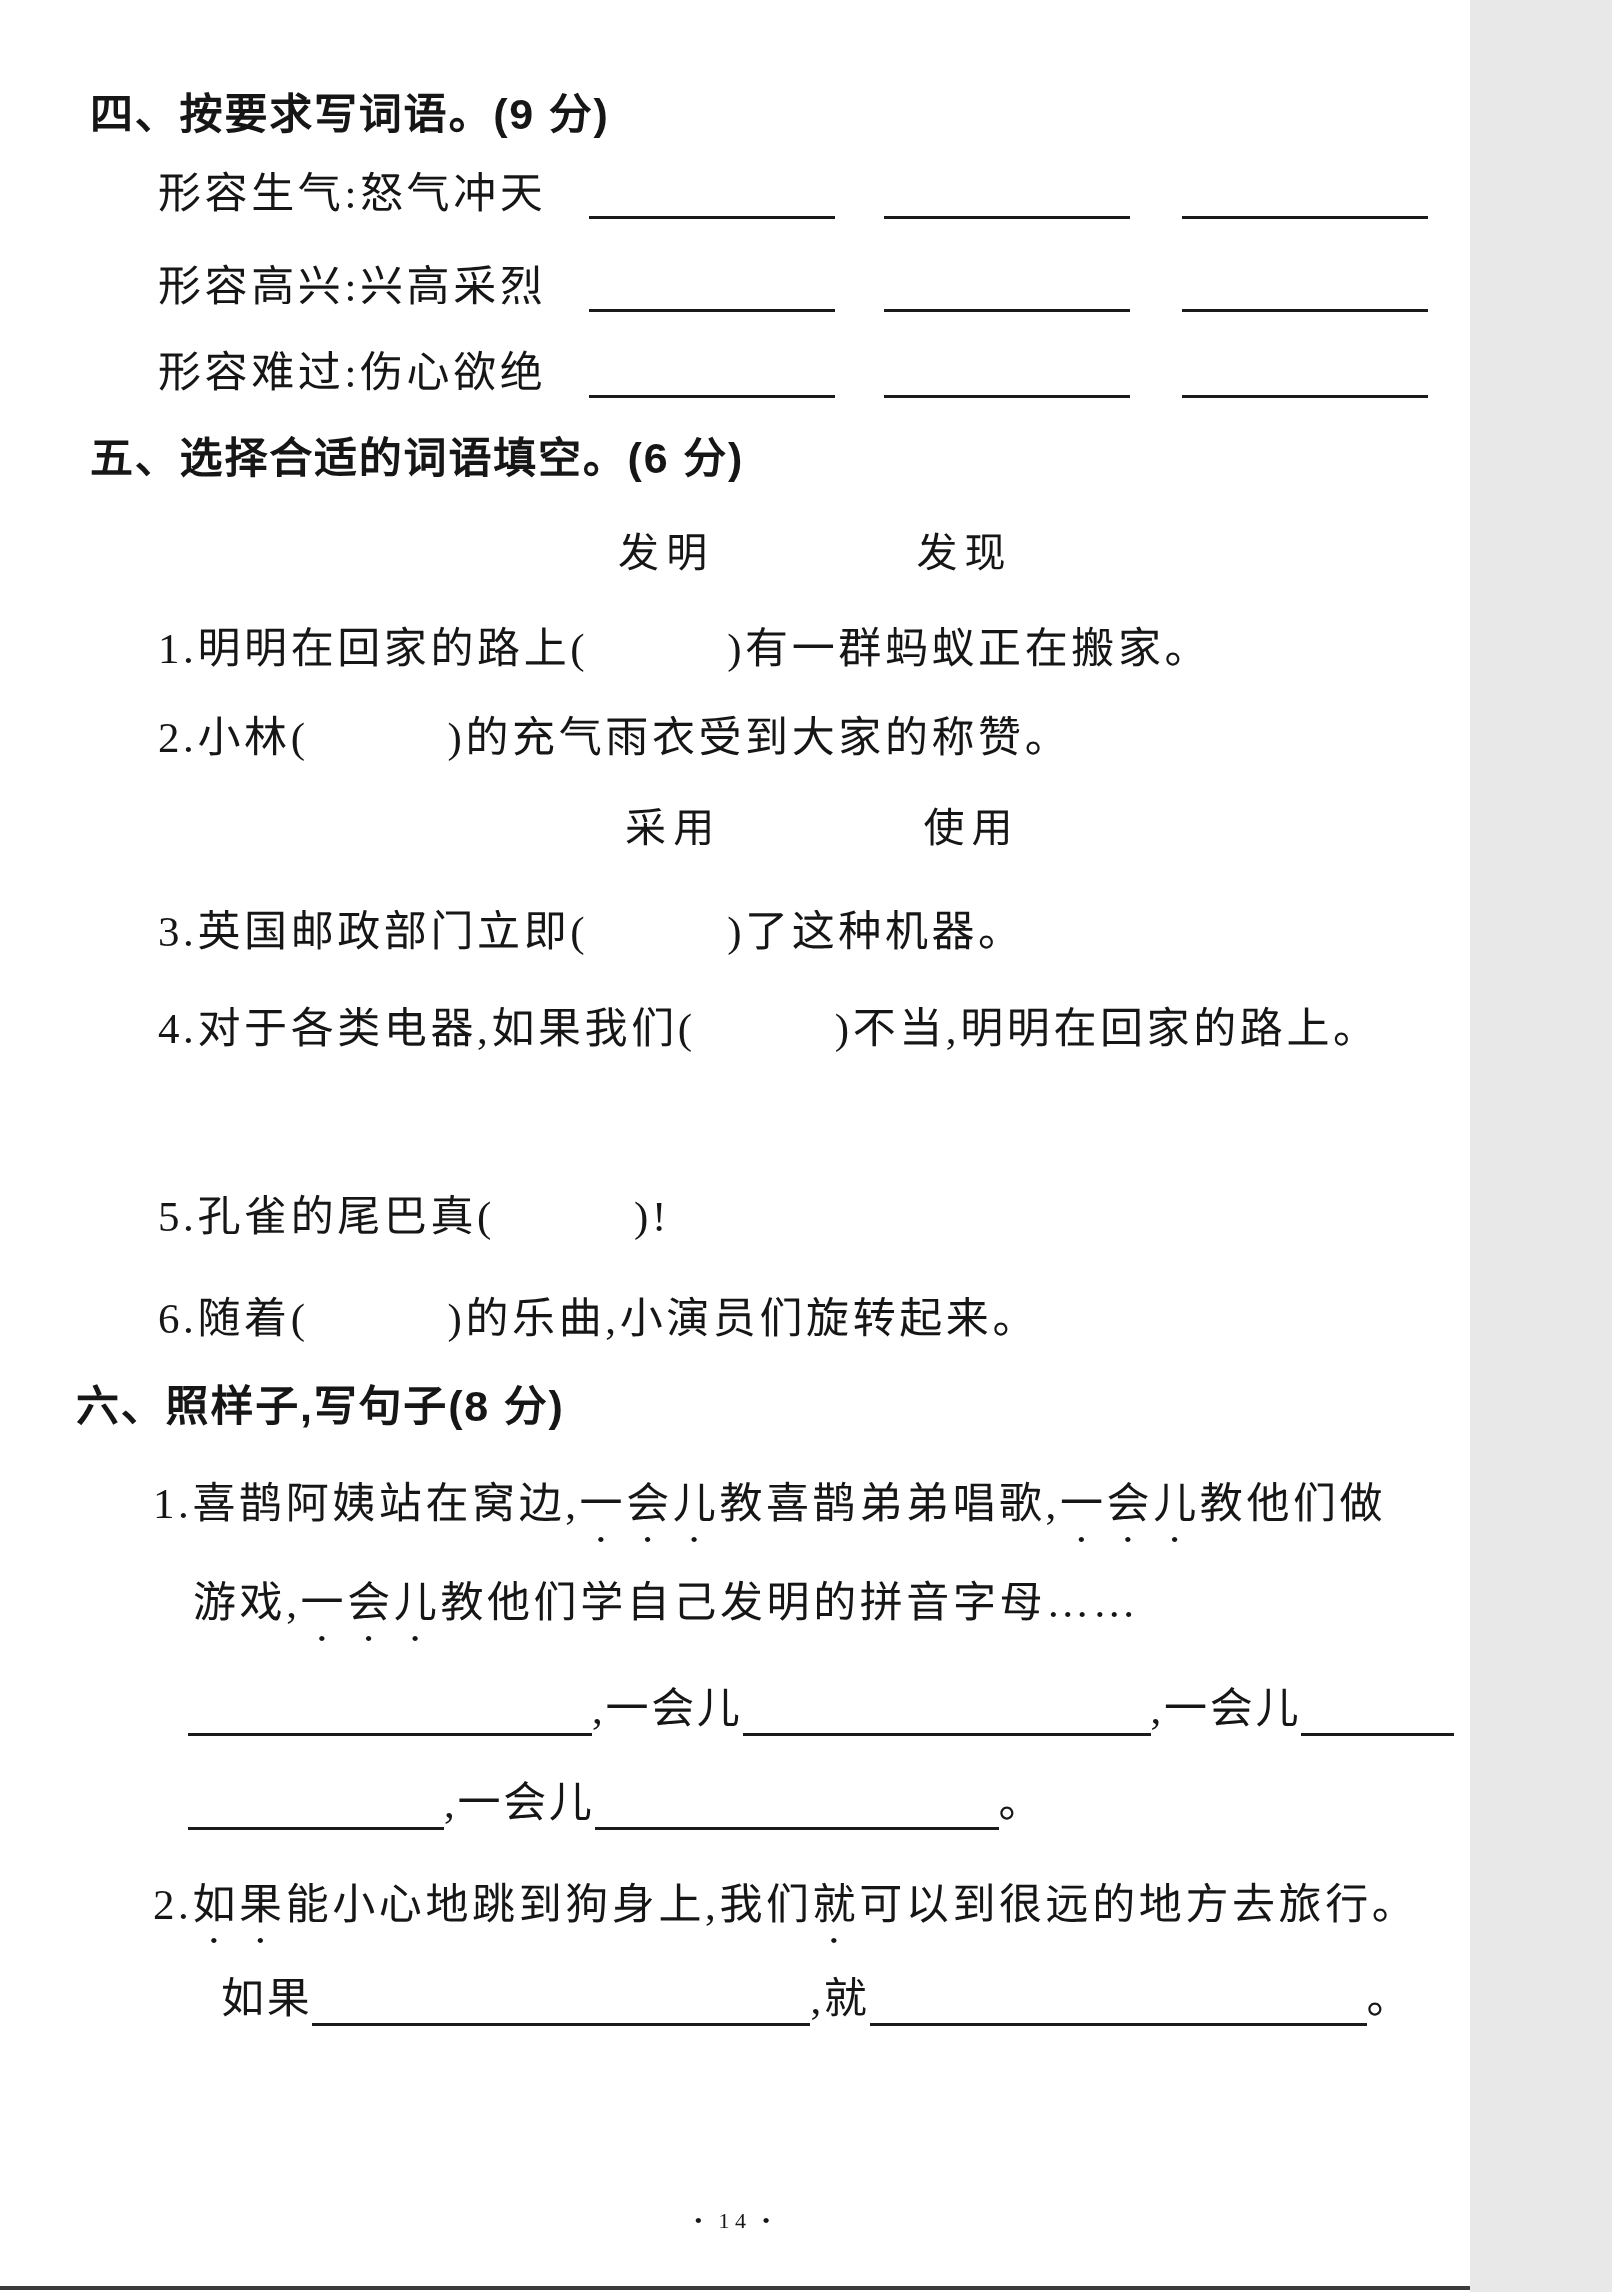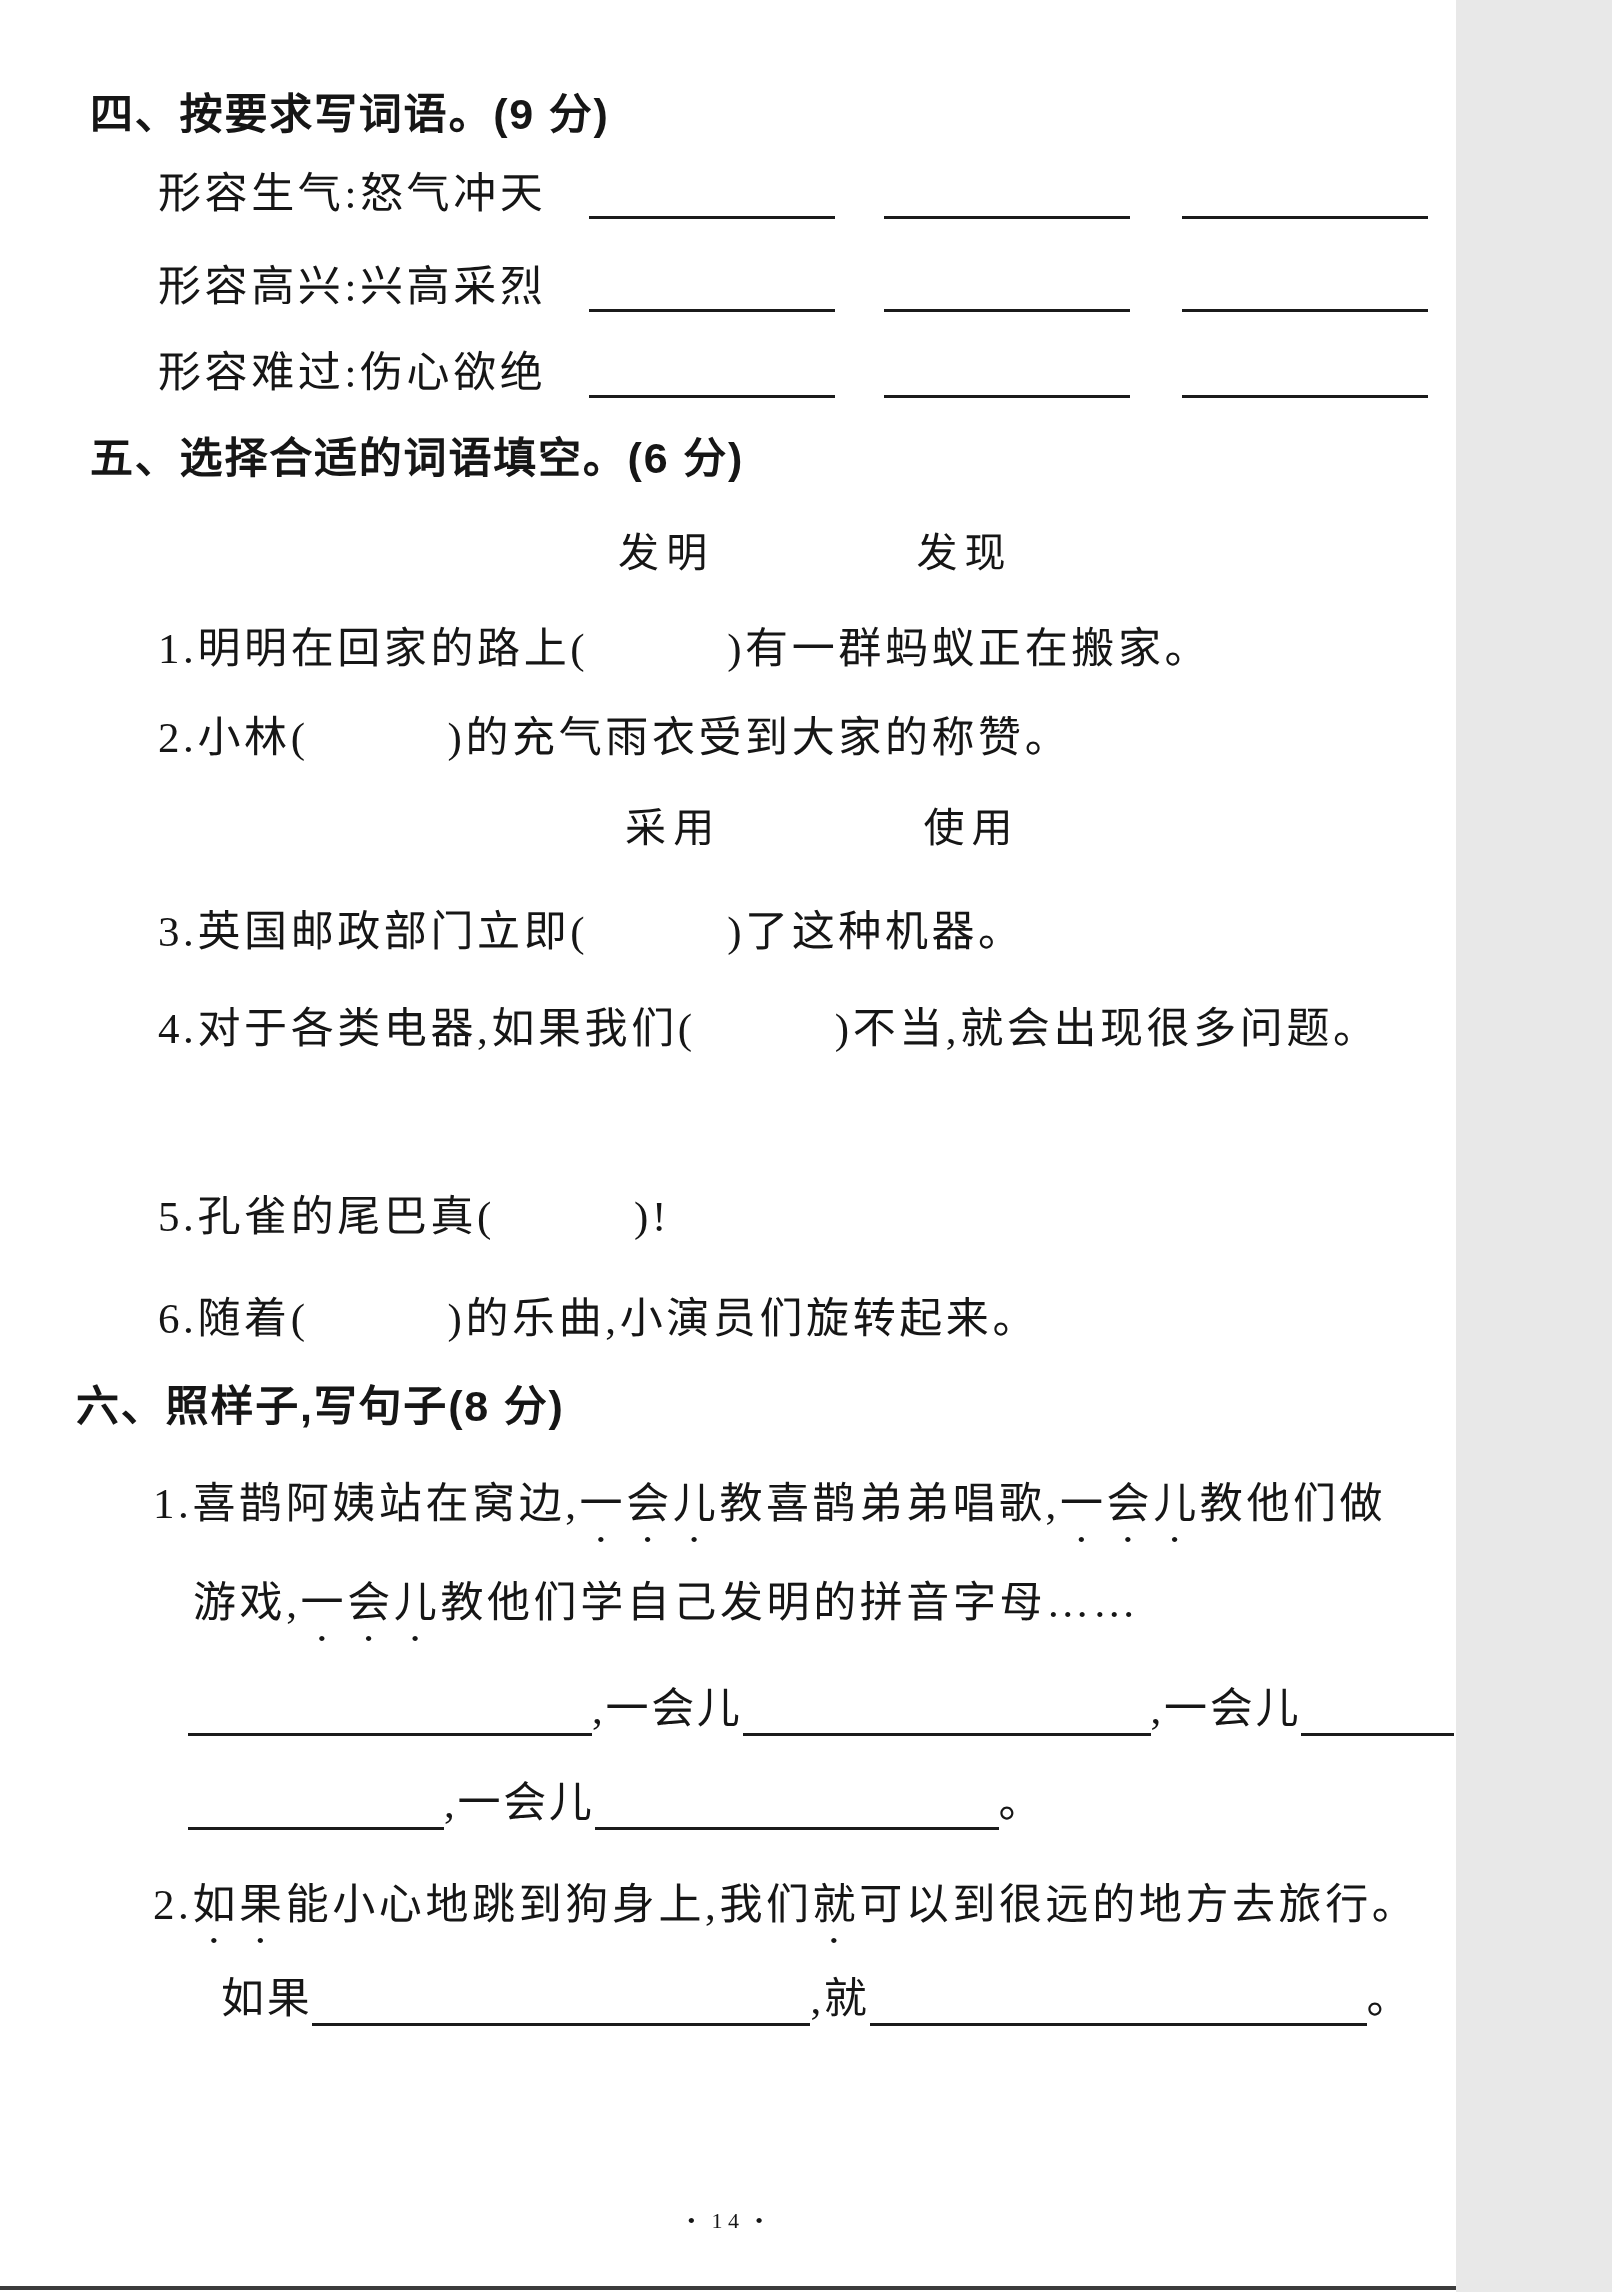--- a/index.html
+++ b/index.html
@@ -3,20 +3,21 @@
 <meta charset="utf-8">
 <style>
   html,body{margin:0;padding:0;background:#e8e8e8;}
   .page{
     position:relative;
     width:1456px;height:2293px;
     background:#ffffff;
     color:#161616;
     font-family:"Liberation Serif","DejaVu Serif",serif;
     overflow:hidden;
+    padding-left:14px;
   }
   .row{position:absolute;white-space:nowrap;line-height:1;}
   .sec-title{
     font-family:"Liberation Sans","DejaVu Sans",sans-serif;
     font-weight:700;
     font-size:43px;
     letter-spacing:1.8px;
   }
   .body-line{font-size:43px;letter-spacing:3.6px;}
   .word-row{font-size:41px;letter-spacing:7.2px;}
@@ -89,21 +90,21 @@
 
   <div class="row word-row" style="left:625px;top:811px;font-family:Liberation Mono, monospace;">
     <span>采用</span><span class="word-right">使用</span>
   </div>
 
   <div class="row body-line" style="left:158px;top:910px;">
     <span>3.英国邮政部门立即(</span><span class="paren-gap"></span><span>)了这种机器。</span>
   </div>
 
   <div class="row body-line" style="left:158px;top:1007px;">
-    <span>4.对于各类电器,如果我们(</span><span class="paren-gap"></span><span>)不当,就会出现很多问题。</span>
+    <span>4.对于各类电器,如果我们(</span><span class="paren-gap"></span><span>)不当,明明在回家的路上。</span>
   </div>
 
 
   <div class="row body-line" style="left:158px;top:1195px;">
     <span>5.孔雀的尾巴真(</span><span class="paren-gap"></span><span>)!</span>
   </div>
 
   <div class="row body-line" style="left:158px;top:1297px;">
     <span>6.随着(</span><span class="paren-gap"></span><span>)的乐曲,小演员们旋转起来。</span>
   </div>

